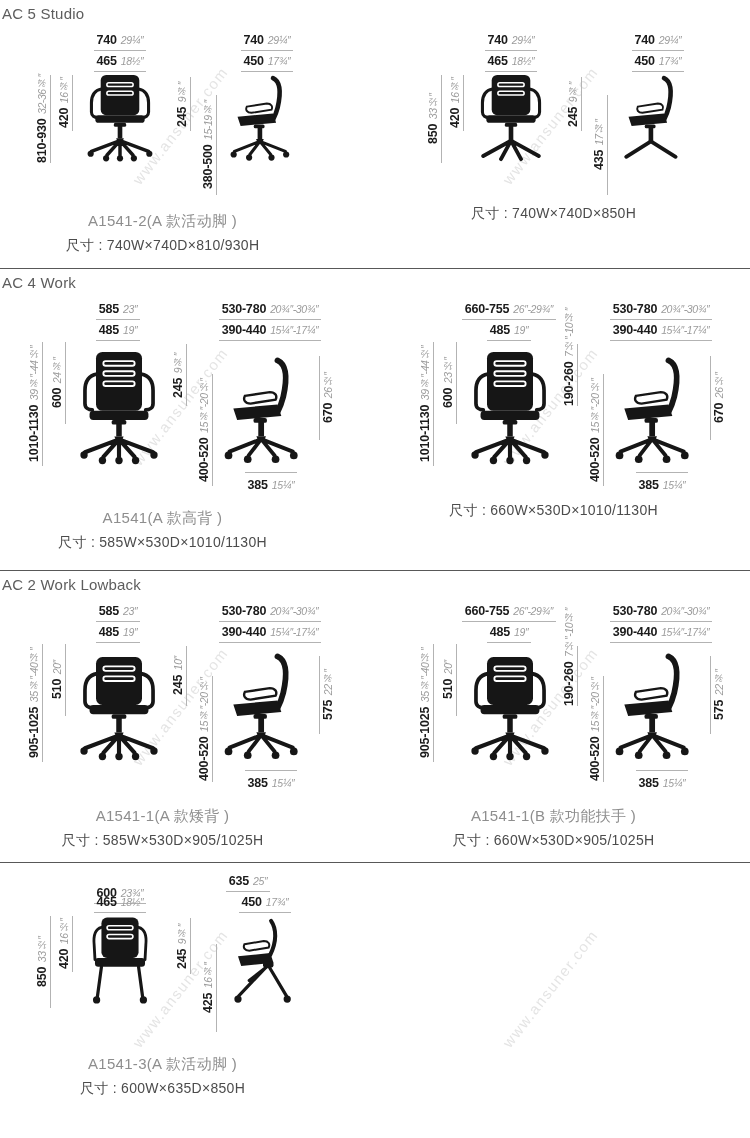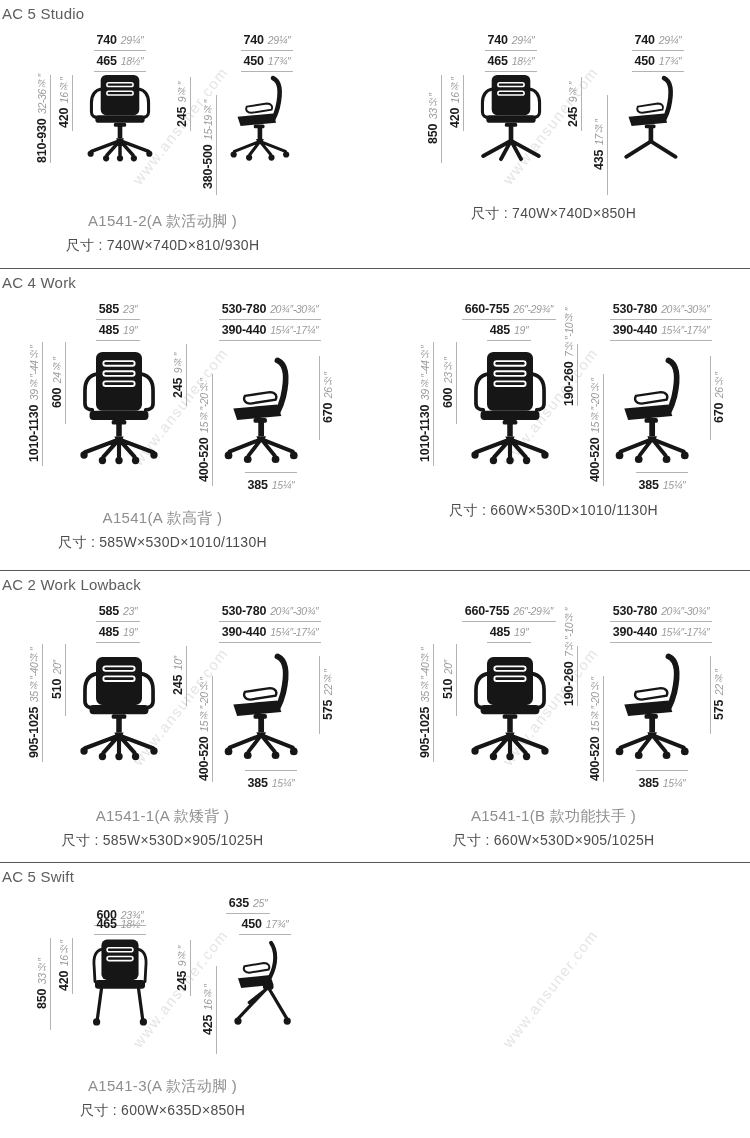--- a/index.html
+++ b/index.html
@@ -419,21 +419,20 @@
             <div class="toplab" style="left:171px;top:170px"><span class="hdim over"><b class="mm">385</b><i class="in">15¼″</i></span></div>
           </div>
           <div class="cap model">A1541-1(B 款功能扶手 )</div>
           <div class="cap size">尺寸 : 660W×530D×905/1025H</div>
         </div>
       </div>
     </div>
     <div class="section bordered" style="height:276px">
       <div class="watermark" style="left:108px;top:117.4px">www.ansuner.com</div>
       <div class="watermark" style="left:478px;top:117.4px">www.ansuner.com</div>
-      <div class="sec-title">AC 5 Swift</div>
       <div class="chairs-row">
         <div class="chair-group">
           <div class="views" style="height:172px">
             <div class="toplab" style="left:20px;top:12px"><span class="hdim"><b class="mm">600</b><i class="in">23¾″</i></span></div>
             <div class="toplab" style="left:20px;top:21px"><span class="hdim"><b class="mm">465</b><i class="in">18½″</i></span></div>
             <div class="toplab" style="left:148px;top:0"><span class="hdim"><b class="mm">635</b><i class="in">25″</i></span></div>
             <div class="toplab" style="left:165px;top:21px"><span class="hdim"><b class="mm">450</b><i class="in">17¾″</i></span></div>
             <div class="vdim" style="left:18px;top:46px;height:92px">
               <span class="vline"></span>
               <span class="vtext"><b class="mm">850</b>&nbsp;<i class="in">33½″</i></span>

